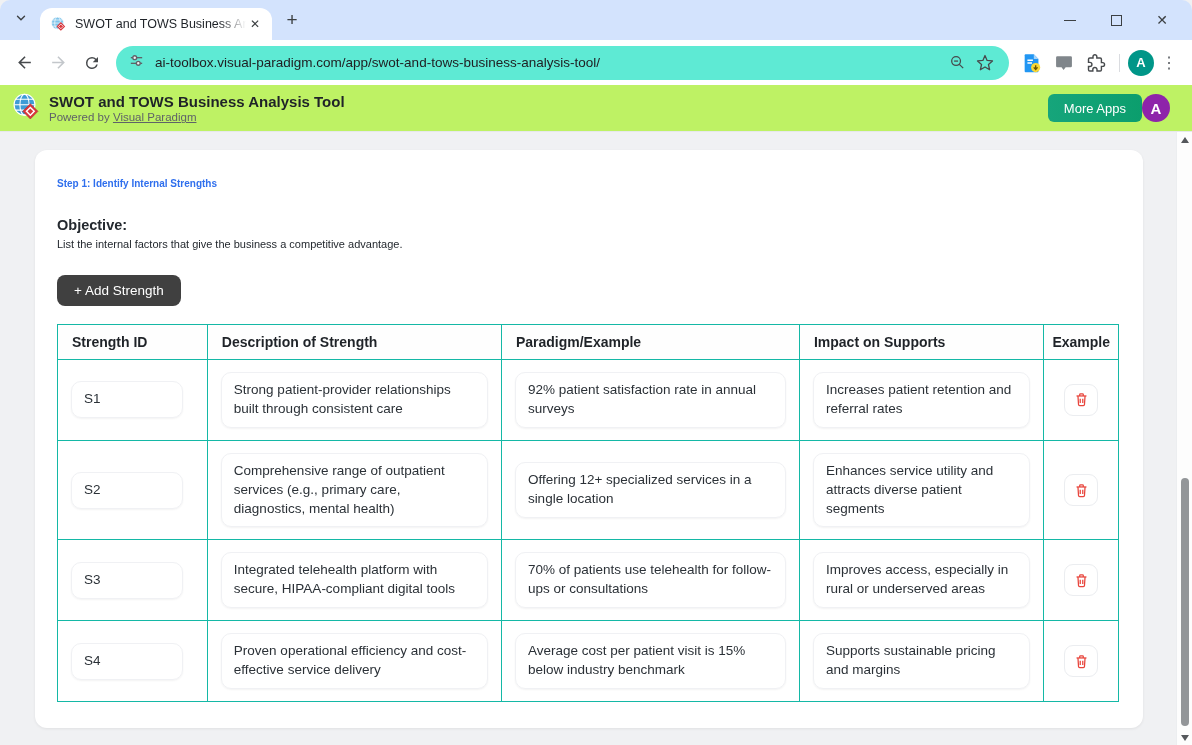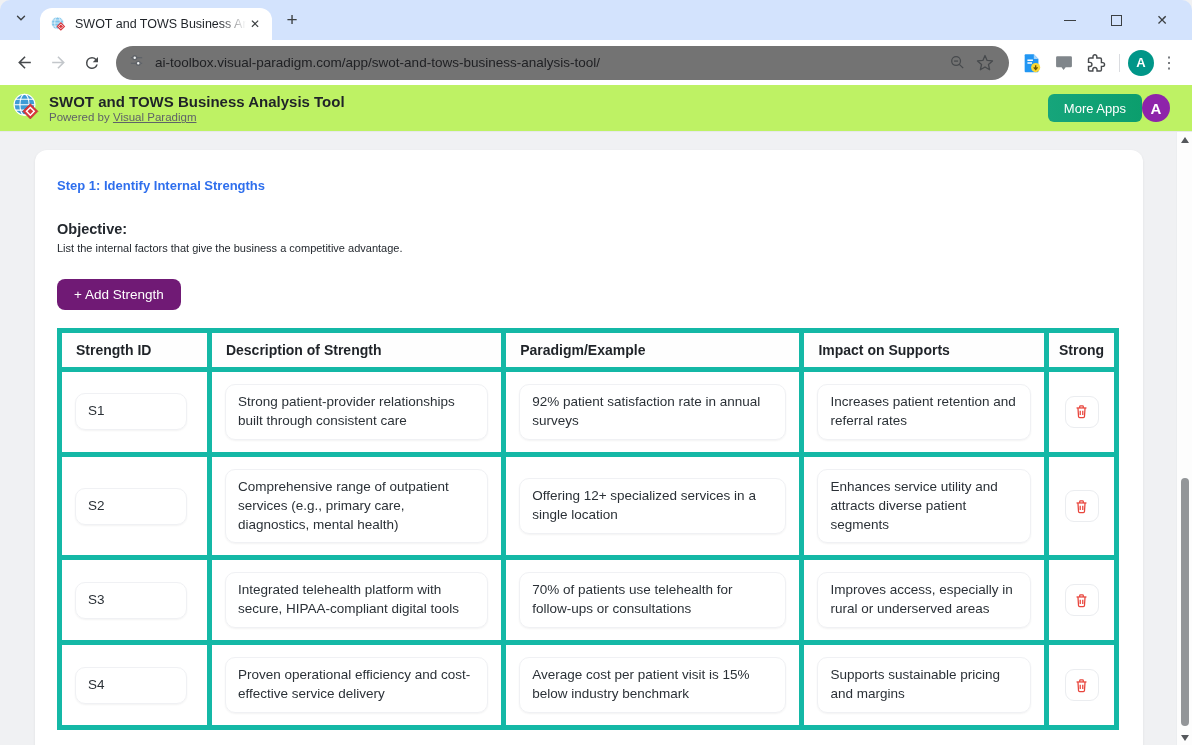--- a/index.html
+++ b/index.html
@@ -15,21 +15,21 @@
   .tab-close { width:18px; height:18px; border-radius:50%; display:flex; align-items:center; justify-content:center; font-size:12px; color:#3c4043; cursor:pointer; }
   .new-tab-btn { align-self:center; width:28px; height:28px; display:flex; align-items:center; justify-content:center; font-size:19px; color:#3c4043; margin-left:6px; border-radius:50%; cursor:pointer; }
   .win-controls { margin-left:auto; align-self:center; display:flex; align-items:center; gap:30px; padding-right:22px; }
   .win-btn { display:flex; align-items:center; justify-content:center; width:16px; height:16px; cursor:pointer; }
   .win-min-glyph { width:12px; height:0; border-top:1.6px solid #3c4043; }
   .win-max-glyph { width:11px; height:11px; border:1.6px solid #3c4043; }
   .win-close-glyph { font-size:14px; color:#3c4043; line-height:1; }
 
   .toolbar { height:45px; background:#fff; display:flex; align-items:center; padding:0 10px 0 8px; gap:2px; }
   .nav-btn { width:32px; height:32px; border-radius:50%; display:flex; align-items:center; justify-content:center; cursor:pointer; flex:0 0 auto; }
-  .omnibox { flex:1; height:34px; background:#737373; border-radius:17px; display:flex; align-items:center; padding:0 10px 0 12px; margin:0 6px; min-width:0; cursor:text; }
+  .omnibox { flex:1; height:34px; background:#5eead4; border-radius:17px; display:flex; align-items:center; padding:0 10px 0 12px; margin:0 6px; min-width:0; cursor:text; }
   .omnibox .url { flex:1; font-size:13.5px; color:#202124; white-space:nowrap; overflow:hidden; margin-left:10px; }
   .omni-icon { width:28px; height:28px; display:flex; align-items:center; justify-content:center; border-radius:50%; cursor:pointer; flex:0 0 auto; }
   .ext-icon { width:30px; height:30px; display:flex; align-items:center; justify-content:center; border-radius:50%; cursor:pointer; flex:0 0 auto; }
   .toolbar-divider { width:1px; height:18px; background:#dadce0; margin:0 6px; }
   .toolbar-avatar { width:26px; height:26px; border-radius:50%; background:#009688; color:#fff; font-size:13px; font-weight:bold; display:flex; align-items:center; justify-content:center; cursor:pointer; flex:0 0 auto; }
   .kebab { font-size:16px; color:#5f6368; width:26px; height:26px; display:flex; align-items:center; justify-content:center; cursor:pointer; flex:0 0 auto; }
 
   
   .appheader { height:47px; background:#bef264; border-bottom:1px solid #e6e8eb; display:flex; align-items:center; padding:0 12px; }
   .app-logo { width:30px; height:30px; flex:0 0 auto; }
@@ -37,27 +37,27 @@
   .app-title { font-size:15px; font-weight:bold; color:#1f2328; line-height:1.25; }
   .app-sub { font-size:11.5px; color:#5f6368; }
   .app-sub a { color:#5f6368; text-decoration:underline; cursor:pointer; }
   .appheader-right { margin-left:auto; display:flex; align-items:center; gap:0; padding-right:10px; }
   .more-apps-btn { background:linear-gradient(90deg,#16a57b,#0b9e6d); color:#fff; border:none; border-radius:6px; height:28px; padding:0 16px; font-size:13px; font-family:"Liberation Sans",sans-serif; cursor:pointer; }
   .header-avatar { width:28px; height:28px; border-radius:50%; background:#8e24aa; color:#fff; font-weight:bold; font-size:15px; display:flex; align-items:center; justify-content:center; cursor:pointer; }
 
   
   .content { position:absolute; top:132px; left:0; right:0; bottom:0; background:#f0f1f3; overflow:hidden; }
   .card { margin:18px 33px 0 35px; width:1108px; background:#fff; border-radius:12px; box-shadow:0 1px 3px rgba(0,0,0,.07); padding:28px 24px 26px 22px; }
-  .step-title { color:#2f6fed; font-size:13px; font-weight:bold; margin-bottom:28px; }
+  .step-title { color:#2f6fed; font-size:10px; font-weight:bold; margin-bottom:28px; }
   .block-label { font-size:14.5px; font-weight:bold; color:#24292f; margin-bottom:5px; }
   .block-text { font-size:11px; color:#24292f; margin-bottom:19px; }
-  .add-btn { background:#701a75; color:#fff; border:none; border-radius:8px; padding:8px 17px; font-size:13.5px; font-family:"Liberation Sans",sans-serif; cursor:pointer; margin-top:6px; }
+  .add-btn { background:#404040; color:#fff; border:none; border-radius:8px; padding:8px 17px; font-size:13.5px; font-family:"Liberation Sans",sans-serif; cursor:pointer; margin-top:6px; }
 
   table.strengths { border-collapse:collapse; width:1062px; margin-top:18px; }
-  table.strengths th, table.strengths td { border:5px solid #14b8a6; }
+  table.strengths th, table.strengths td { border:1px solid #14b8a6; }
   table.strengths th { font-size:14px; font-weight:bold; color:#1f2328; text-align:left; padding:9px 14px; background:#fefefe; }
   table.strengths th.action-col { text-align:center; padding:9px 8px; }
   table.strengths td { padding:12px 13px; vertical-align:middle; background:#fff; }
   .cell-input { border:1px solid #f0f1f4; border-radius:10px; padding:8px 12px; box-shadow:0 1px 2px rgba(0,0,0,.05); font-size:13.5px; line-height:1.4; color:#2b3137; cursor:text; }
   .id-input { width:112px; min-height:36px; display:flex; align-items:center; }
   .text-input { min-height:40px; }
   td.action-cell { text-align:center; }
   .trash-btn { display:inline-flex; align-items:center; justify-content:center; width:34px; height:32px; background:#fff; border:1px solid #ebedf0; border-radius:9px; cursor:pointer; }
 
   
@@ -218,21 +218,21 @@
           <col style="width:300px">
           <col style="width:246px">
           <col style="width:70px">
       </colgroup>
       <thead>
         <tr>
           <th>Strength ID</th>
           <th>Description of Strength</th>
           <th>Paradigm/Example</th>
           <th>Impact on Supports</th>
-          <th class="action-col">Strong</th>
+          <th class="action-col">Example</th>
         </tr>
       </thead>
       <tbody>
   <tr>
     <td>
               <div class="cell-input id-input">S1</div>
             </td>
     <td>
               <div class="cell-input text-input">Strong patient-provider relationships built through consistent care</div>
             </td>

